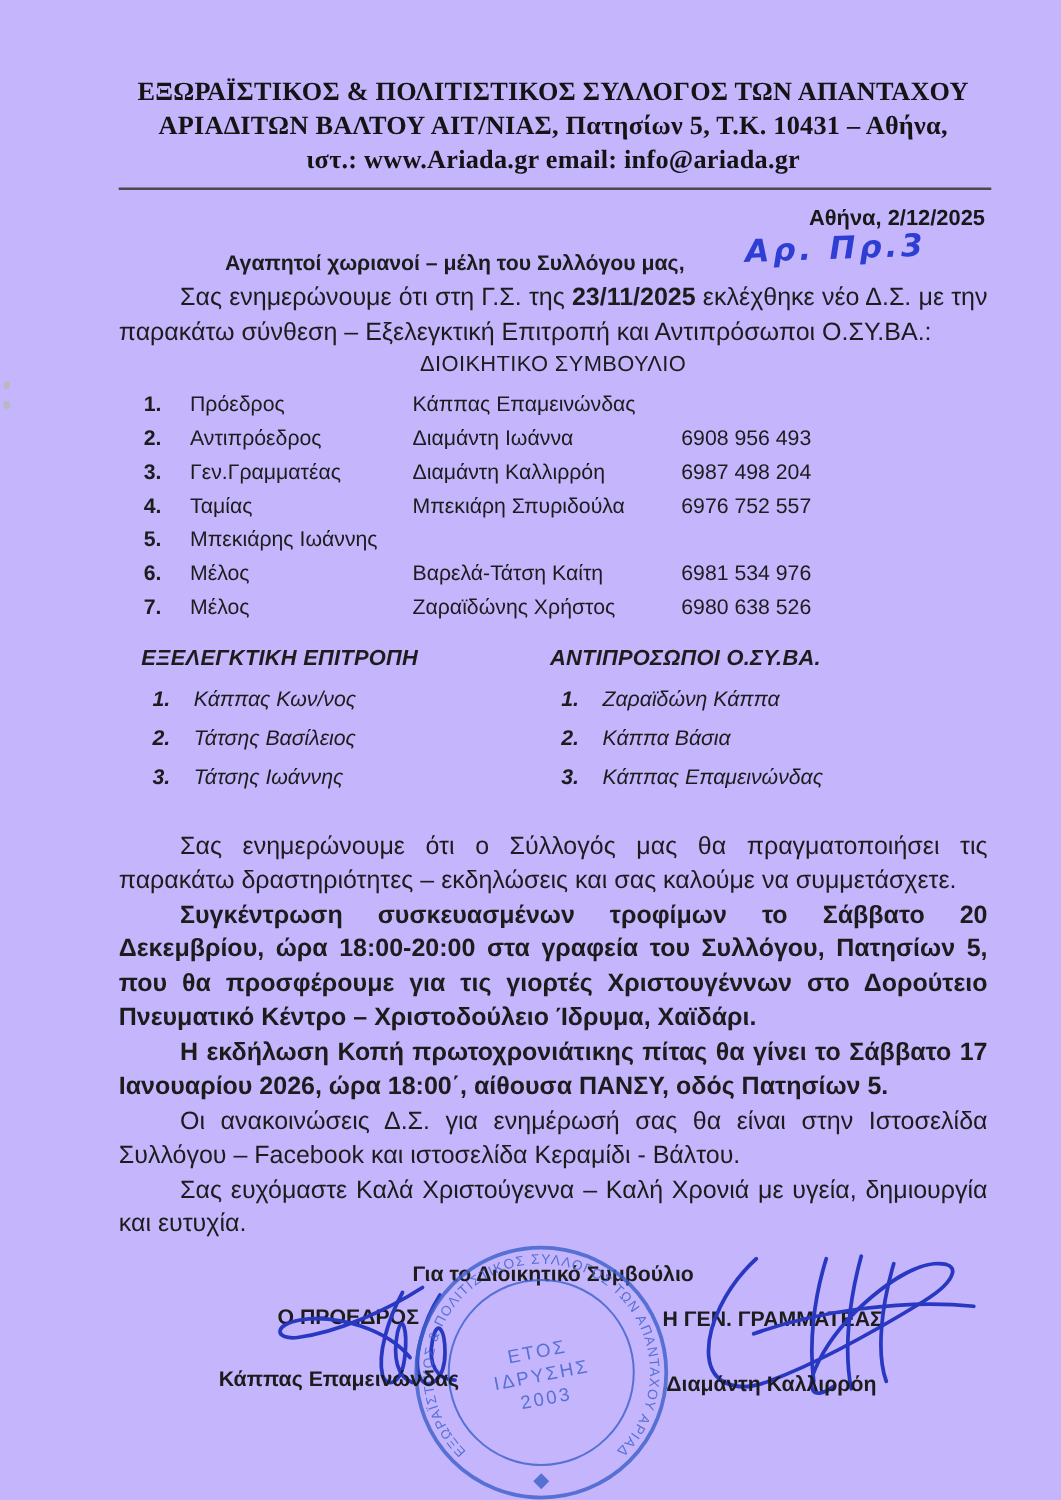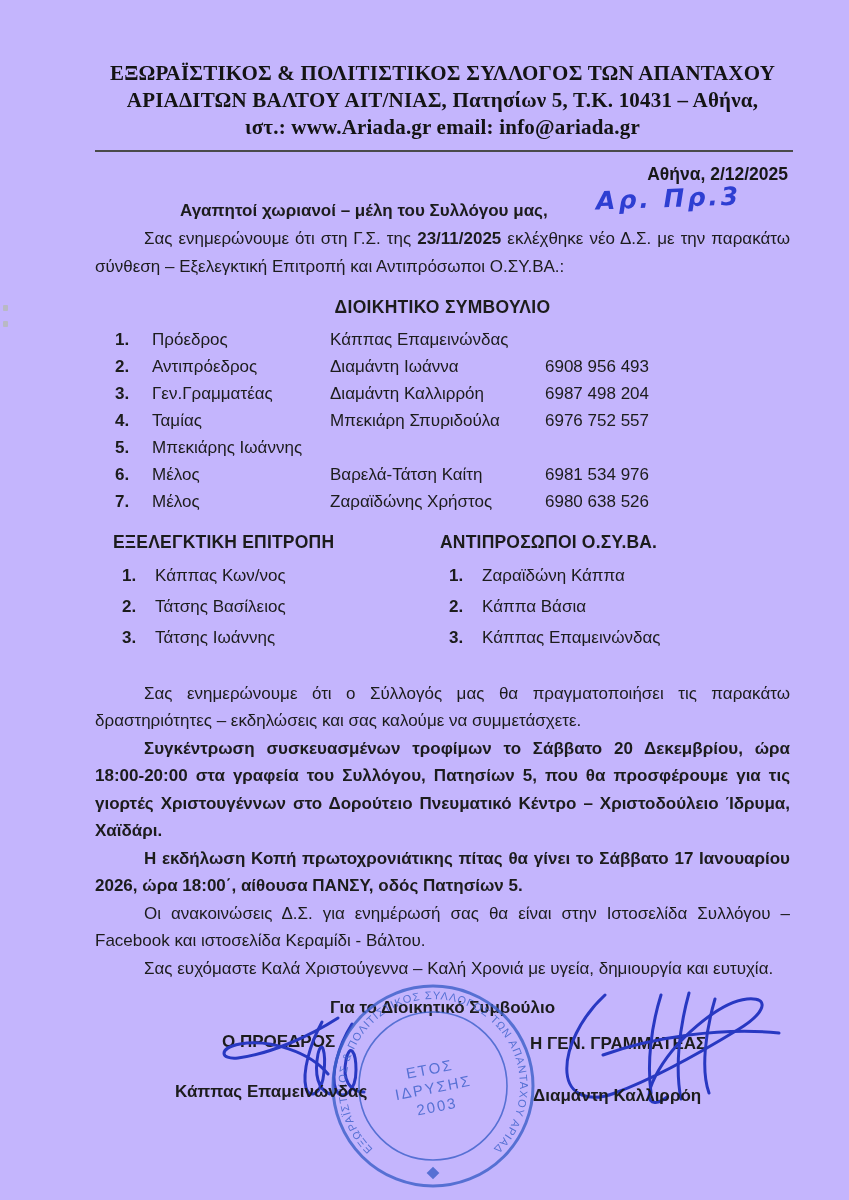--- a/index.html
+++ b/index.html
@@ -38,39 +38,39 @@
     position:absolute; top:184px; right:108px;
     color:#2e3ed2; font-size:25px; font-weight:bold;
     font-style:italic; letter-spacing:3px;
     transform:rotate(-2deg);
     font-family:"DejaVu Sans",sans-serif;
   }
 
   .salutation{ margin:16px 0 0 85px; font-weight:bold; font-size:17px; }
 
   .para{
-    font-size:17px; line-height:27.5px; margin:0;
+    font-size:20px; line-height:27.5px; margin:0;
     text-align:justify; text-indent:49px; color:#1c1c1c;
   }
   .intro{ margin-top:4px; }
   .b{ font-weight:bold; }
 
   .board-title{
-    text-align:center; font-weight:bold; font-size:17.5px;
-    margin-top:17px; letter-spacing:.3px;
+    text-align:center; font-weight:normal; font-size:17.5px;
+    margin-top:1px; letter-spacing:.3px;
   }
   .board{ margin:8px 0 0 20px; }
   .board-row{
     display:grid;
     grid-template-columns:37px 178px 215px auto;
     font-size:17px; line-height:27px; align-items:baseline;
   }
   .board-row .num{ font-weight:bold; }
 
-  .committees{ display:flex; margin-top:17px; }
+  .committees{ display:flex; margin-top:17px;font-style:italic; }
   .committee{ width:327px; margin-left:18px; }
   .committee.right{ width:auto; margin-left:0; }
   .committee-title{ font-weight:bold; font-size:17.5px; letter-spacing:.2px; }
   .member{
     display:flex; font-size:17px; line-height:30.5px;
     padding-left:9px; margin-top:.5px;
   }
   .member .mnum{ width:33px; font-weight:bold; flex:0 0 33px; }
   .committee .first{ margin-top:8px; }
 

